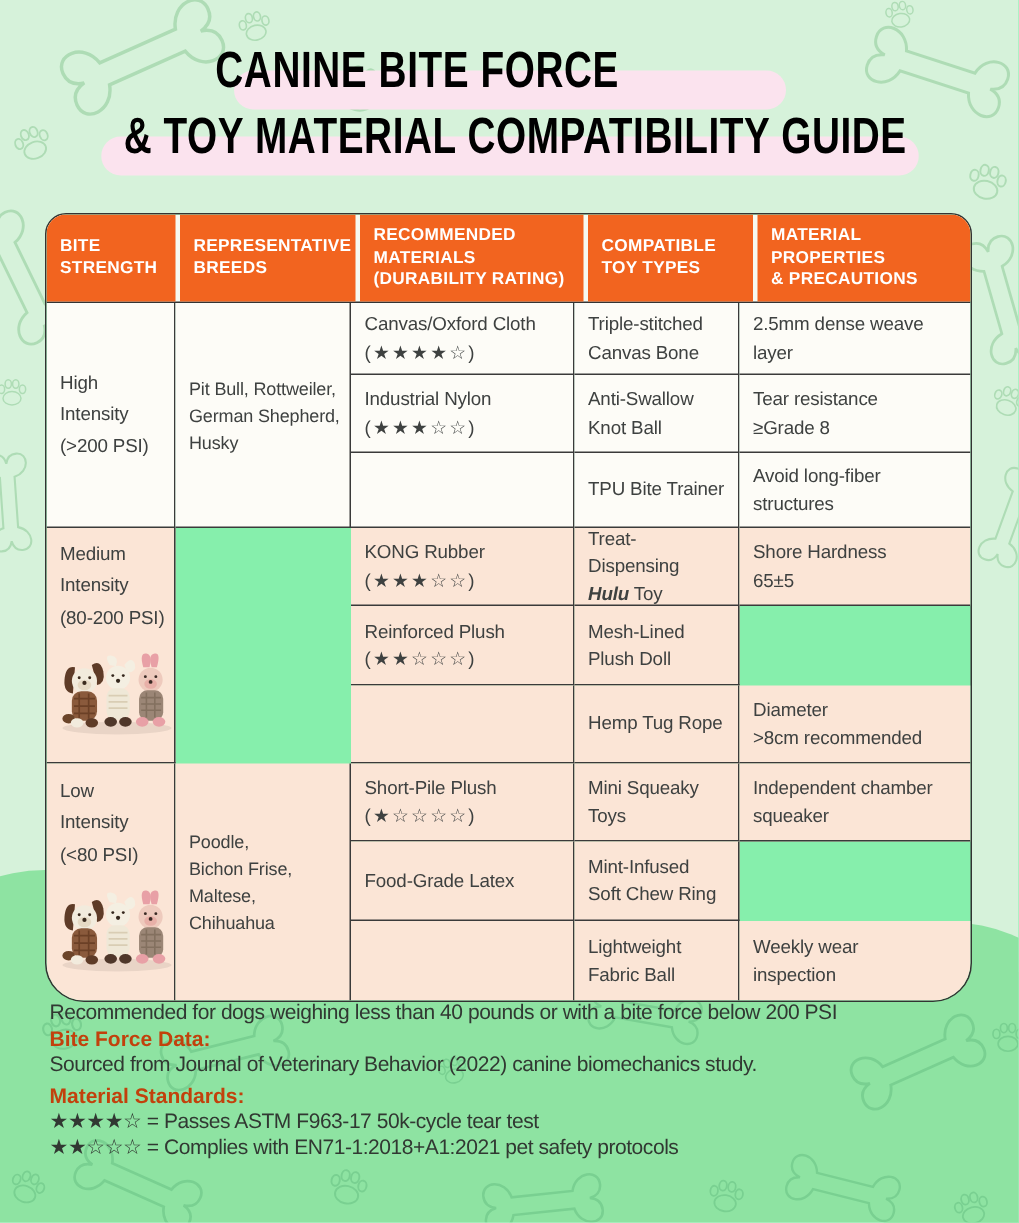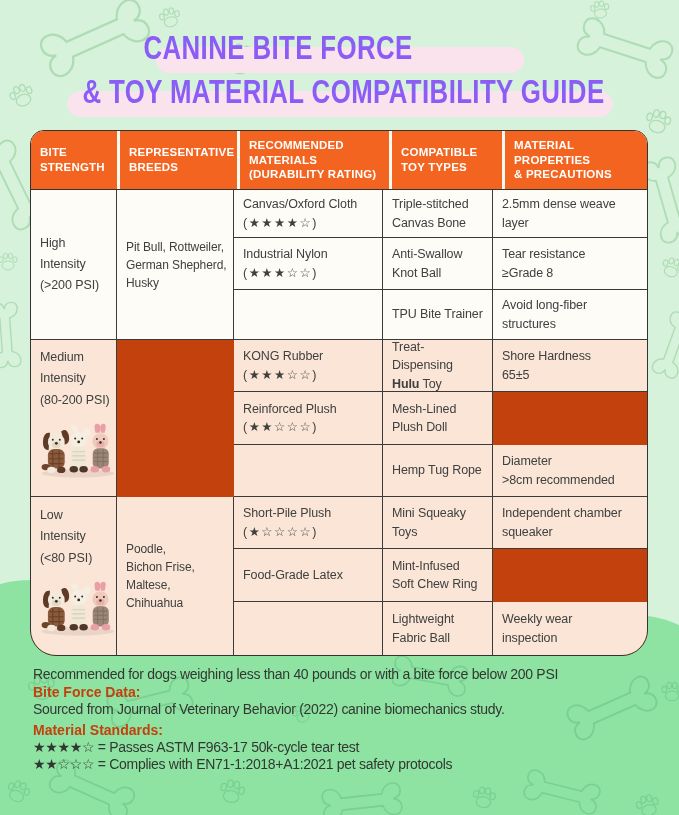--- a/index.html
+++ b/index.html
@@ -16,47 +16,47 @@
   .blob-band  { left:0; right:0; top:648px; bottom:0; }
   .blob-left  { width:220px; height:220px; border-radius:50%; left:-80px; top:580px; }
   .blob-right { width:210px; height:210px; border-radius:50%; right:-60px; top:615px; }
   .pattern-bottom { z-index:1; }
 
   
   .pill { position:absolute; left:50%; transform:translateX(-50%); background:#fbe3ee; border-radius:13px; z-index:2; }
   .pill-1 { top:47px; width:368px; height:26px; }
   .pill-2 { top:91px; width:545px; height:26px; }
   .title-line { position:absolute; left:0; width:556px; text-align:center; z-index:3;
-    color:#8b5cf6; font-weight:bold; font-size:34px; white-space:nowrap; }
+    color:#000000; font-weight:bold; font-size:34px; white-space:nowrap; }
   .title-line > span { display:inline-block; transform:scaleX(0.76); transform-origin:center; letter-spacing:0.5px; }
   .title-1 { top:28px; }
   .title-2 { top:72px; }
 
   
-  .card { position:absolute; left:30px; top:130px; width:618px; z-index:2;
-    border:1.6px solid #333; border-radius:14px 14px 26px 26px; overflow:hidden; background:#c2410c; }
+  .card { position:absolute; left:30px; top:142px; width:618px; z-index:2;
+    border:1.6px solid #333; border-radius:14px 14px 26px 26px; overflow:hidden; background:#86efac; }
   .thead { display:grid; grid-template-columns:86px 117px 149px 110px 1fr; column-gap:3px;
     background:#f6faf1; border-bottom:1.6px solid #333; height:59px; }
   .th { background:#f2641f; color:#fff; font-weight:bold; font-size:11.5px; line-height:1.3;
     letter-spacing:0.2px; white-space:pre-line; display:flex; flex-direction:column; justify-content:center;
     padding:4px 4px 4px 9px; }
   .tbody { display:grid; grid-template-columns:86px 117px 149px 110px 1fr;
     grid-template-rows:48px 52px 50px 52px 53px 52px 52px 53px 53px; }
   .cell { border-right:1.4px solid #3a3a3a; border-bottom:1.4px solid #3a3a3a;
     display:flex; flex-direction:column; justify-content:center; align-items:flex-start;
     padding:3px 4px 3px 9px; font-size:12.5px; line-height:1.45; letter-spacing:-0.1px;
     white-space:pre-line; overflow:hidden; }
   .last-col { border-right:none; }
   .last-row { border-bottom:none; }
   .g1 { background:#fdfcf7; }
   .g2, .g3 { background:#fbe5d6; }
   .strength { line-height:1.7; }
   .breeds { font-size:12px; line-height:1.5; }
   .mat .stars { letter-spacing:1.5px; font-size:12.5px; }
-  .brand-bold { font-weight:bold; }
+  .brand-bold { font-weight:bold;font-style:italic; }
   .plush { width:84px; height:76px; margin:2px 0 0 -4px; flex:none; }
 
   
   .f-line { position:absolute; left:33px; z-index:3; font-size:14px; letter-spacing:-0.3px;
     color:#313832; white-space:nowrap; }
   .f-bold { font-weight:bold; color:#c2410c; letter-spacing:0; }
   .f-note  { top:666px; }
   .f-bfh   { top:684px; }
   .f-bfs   { top:701px; }
   .f-msh   { top:722px; }

